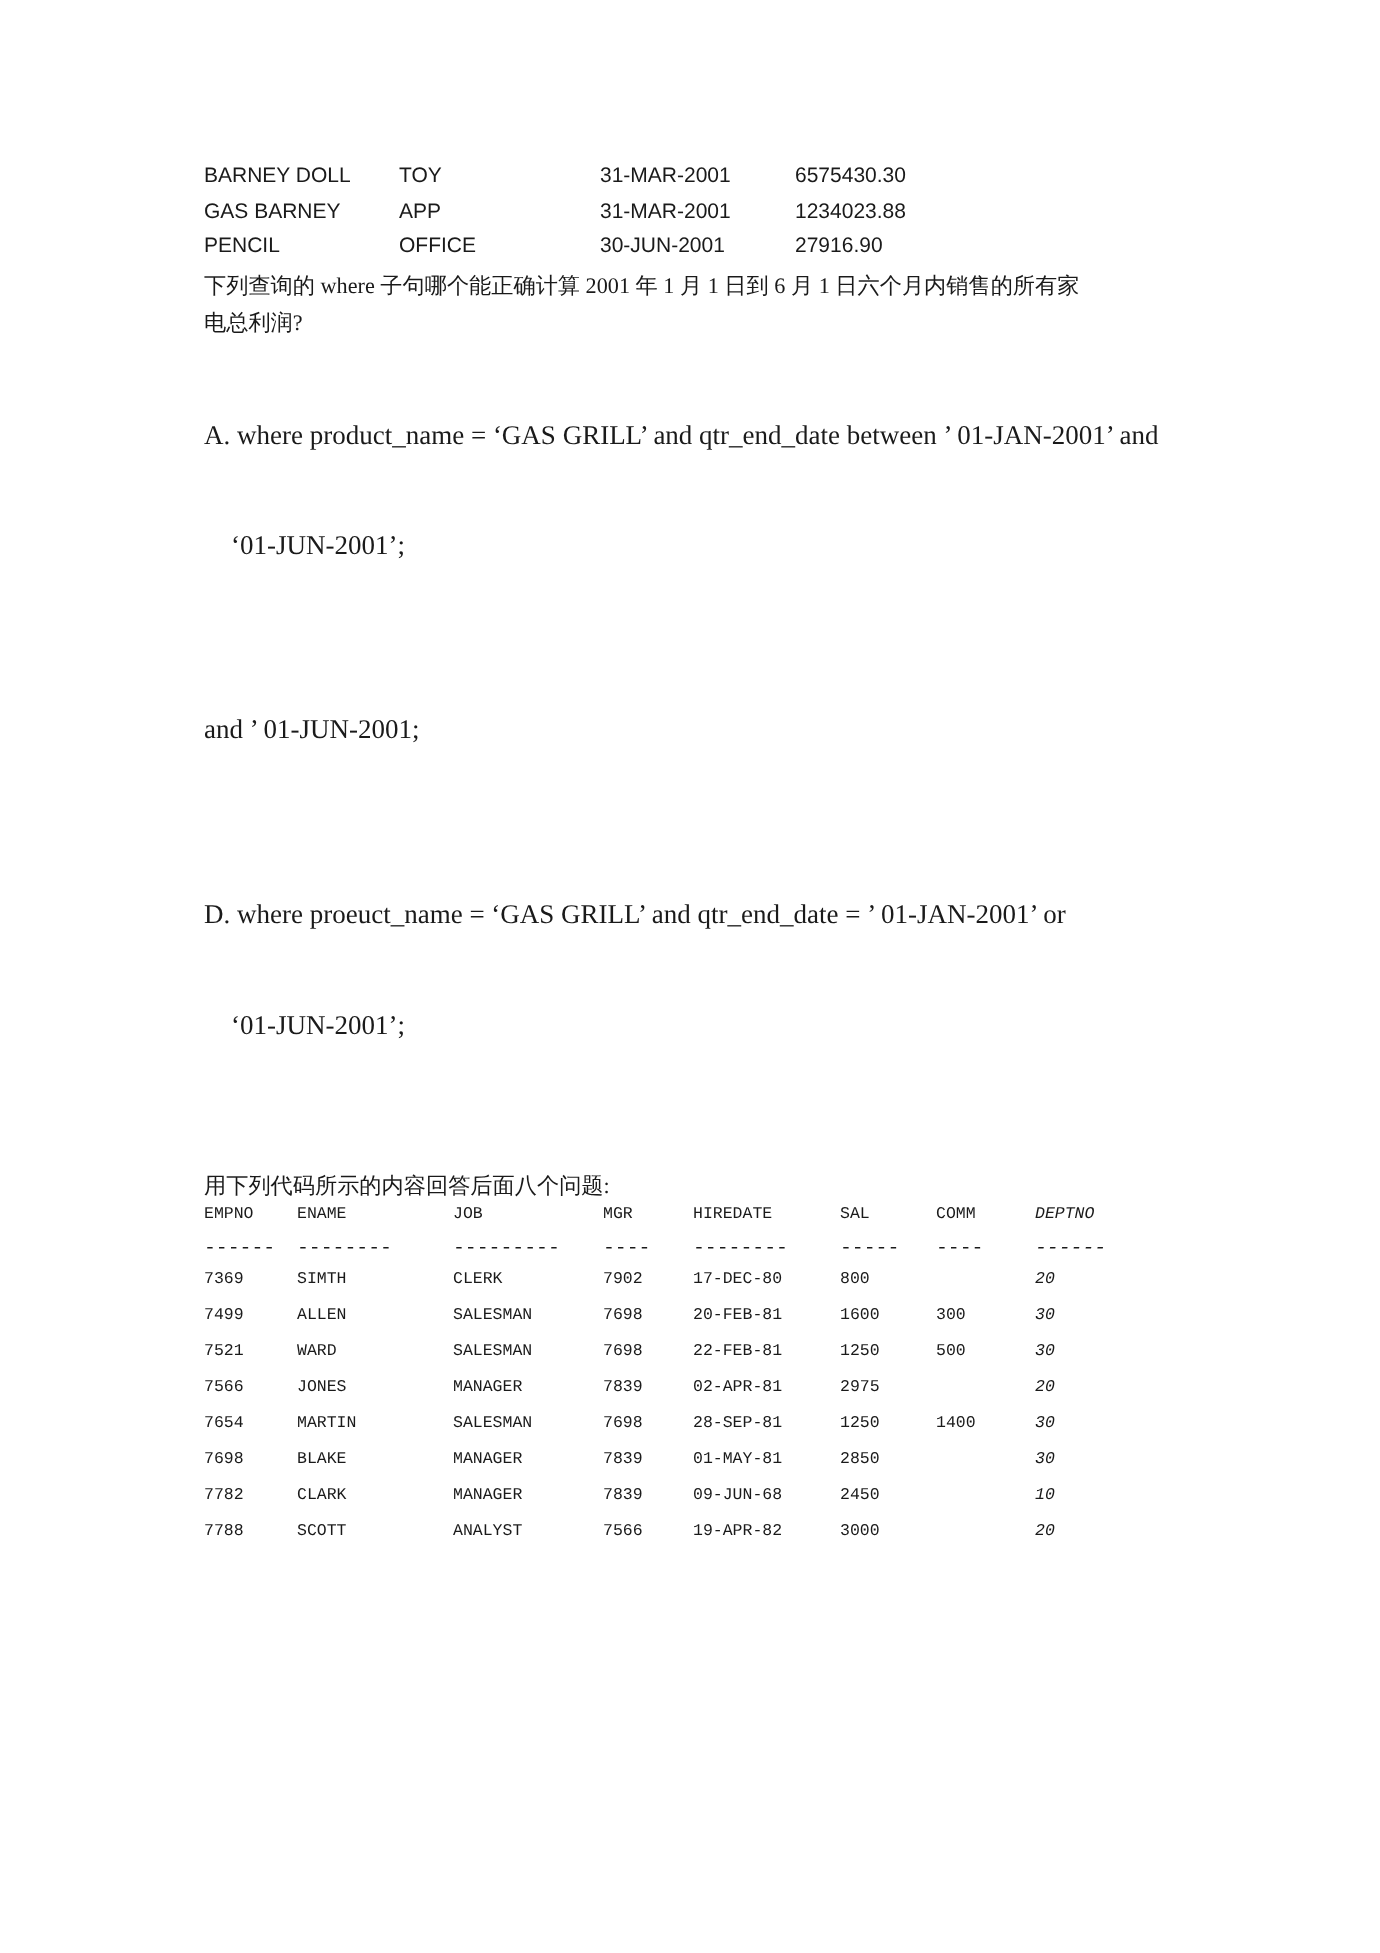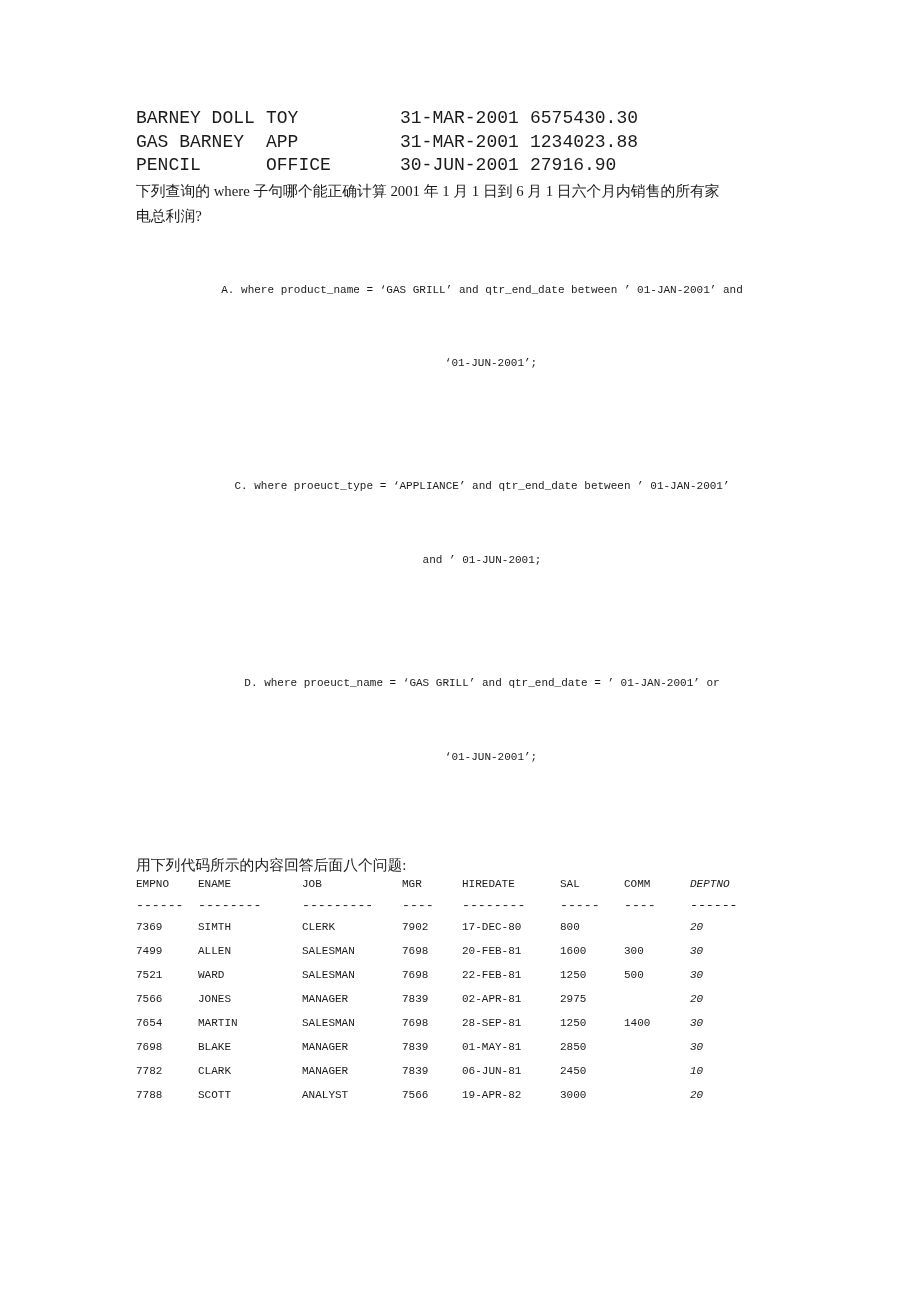--- a/index.html
+++ b/index.html
@@ -28,47 +28,46 @@
     left: 136px;
     top: 108px;
     width: 692px;
   }
 
   
   .prod-row {
     display: block;
     height: 23.5px;
     position: relative;
-    font-family: Liberation Mono, monospace;
-    font-size: 18px;
+    font-family: Liberation Sans, sans-serif;
+    font-size: 14px;
     white-space: pre;
   }
   .prod-row > span { position: absolute; top: 0; }
   .pc-name { left: 0px; }
   .pc-type { left: 130px; }
   .pc-date { left: 264px; }
   .pc-val  { left: 394px; }
 
   
   .qpara {
     font-family: "Liberation Serif", "DejaVu Serif", serif;
     font-size: 14.8px;
     line-height: 25px;
     margin: 0;
     width: 672px;
   }
 
   
   .opt {
-    font-family: Liberation Mono, monospace;
-    font-size: 11px;
+    font-family: Liberation Serif, serif;
+    font-size: 18px;
     line-height: 24.6px;
     margin: 0;
     white-space: pre-wrap;
-    text-align: center;
   }
   .opt-line { display: block; }
   .opt-ind { display: block; padding-left: 18px; }
   .opt-noind { display: block; padding-left: 0px; }
 
   
   .emp-table {
     position: relative;
     margin-top: 0px;
   }
@@ -131,21 +130,20 @@
       <p class="qpara">下列查询的 where 子句哪个能正确计算 2001 年 1 月 1 日到 6 月 1 日六个月内销售的所有家</p>
       <p class="qpara">电总利润?</p>
     </div>
 
     <div>
       <div class="opt">
         <span class="opt-line">A. where product_name = ‘GAS GRILL’ and qtr_end_date between ’ 01-JAN-2001’ and</span>
         <span class="opt-ind">‘01-JUN-2001’;</span>
       </div>
       <div class="opt">
-        <span class="opt-line">C. where proeuct_type = ‘APPLIANCE’ and qtr_end_date between ’ 01-JAN-2001’</span>
         <span class="opt-noind">and ’ 01-JUN-2001;</span>
       </div>
       <div class="opt">
         <span class="opt-line">D. where proeuct_name = ‘GAS GRILL’ and qtr_end_date = ’ 01-JAN-2001’ or</span>
         <span class="opt-ind">‘01-JUN-2001’;</span>
       </div>
     </div>
 
     <div class="spacer-lg"></div>
 
@@ -175,19 +173,19 @@
         <span class="c-dept">------</span>
       </div>
 
       <div id="emp-rows">
           <div class="emp-row"><span class="c-empno">7369</span><span class="c-ename">SIMTH</span><span class="c-job">CLERK</span><span class="c-mgr">7902</span><span class="c-hire">17-DEC-80</span><span class="c-sal">800</span><span class="c-comm"></span><span class="c-dept">20</span></div>
           <div class="emp-row"><span class="c-empno">7499</span><span class="c-ename">ALLEN</span><span class="c-job">SALESMAN</span><span class="c-mgr">7698</span><span class="c-hire">20-FEB-81</span><span class="c-sal">1600</span><span class="c-comm">300</span><span class="c-dept">30</span></div>
           <div class="emp-row"><span class="c-empno">7521</span><span class="c-ename">WARD</span><span class="c-job">SALESMAN</span><span class="c-mgr">7698</span><span class="c-hire">22-FEB-81</span><span class="c-sal">1250</span><span class="c-comm">500</span><span class="c-dept">30</span></div>
           <div class="emp-row"><span class="c-empno">7566</span><span class="c-ename">JONES</span><span class="c-job">MANAGER</span><span class="c-mgr">7839</span><span class="c-hire">02-APR-81</span><span class="c-sal">2975</span><span class="c-comm"></span><span class="c-dept">20</span></div>
           <div class="emp-row"><span class="c-empno">7654</span><span class="c-ename">MARTIN</span><span class="c-job">SALESMAN</span><span class="c-mgr">7698</span><span class="c-hire">28-SEP-81</span><span class="c-sal">1250</span><span class="c-comm">1400</span><span class="c-dept">30</span></div>
           <div class="emp-row"><span class="c-empno">7698</span><span class="c-ename">BLAKE</span><span class="c-job">MANAGER</span><span class="c-mgr">7839</span><span class="c-hire">01-MAY-81</span><span class="c-sal">2850</span><span class="c-comm"></span><span class="c-dept">30</span></div>
-          <div class="emp-row"><span class="c-empno">7782</span><span class="c-ename">CLARK</span><span class="c-job">MANAGER</span><span class="c-mgr">7839</span><span class="c-hire">06-JUN-81</span><span class="c-sal">2450</span><span class="c-comm"></span><span class="c-dept">10</span></div>
+          <div class="emp-row"><span class="c-empno">7782</span><span class="c-ename">CLARK</span><span class="c-job">MANAGER</span><span class="c-mgr">7839</span><span class="c-hire">09-JUN-68</span><span class="c-sal">2450</span><span class="c-comm"></span><span class="c-dept">10</span></div>
           <div class="emp-row"><span class="c-empno">7788</span><span class="c-ename">SCOTT</span><span class="c-job">ANALYST</span><span class="c-mgr">7566</span><span class="c-hire">19-APR-82</span><span class="c-sal">3000</span><span class="c-comm"></span><span class="c-dept">20</span></div>
         </div>
     </div>
 
   </div>
 </div>
 
 </body></html>

